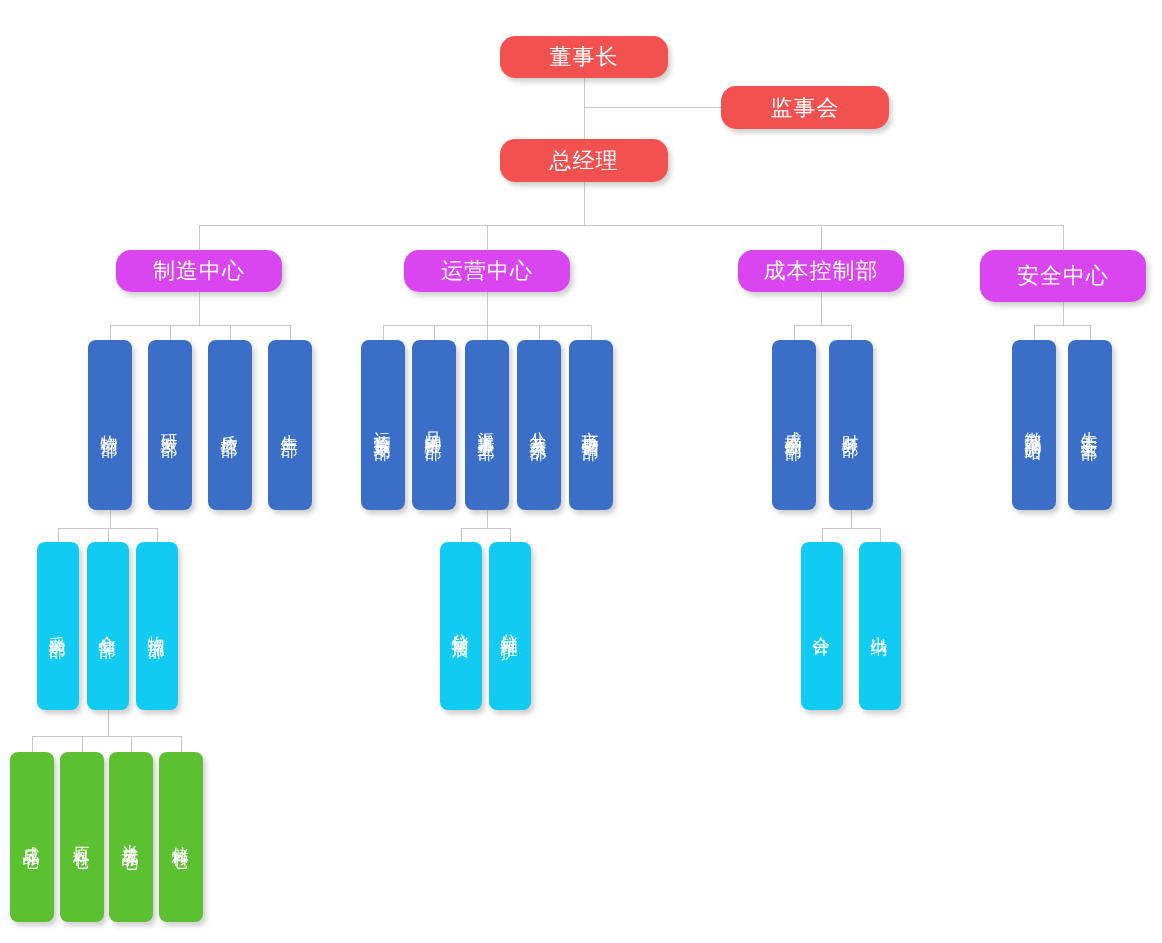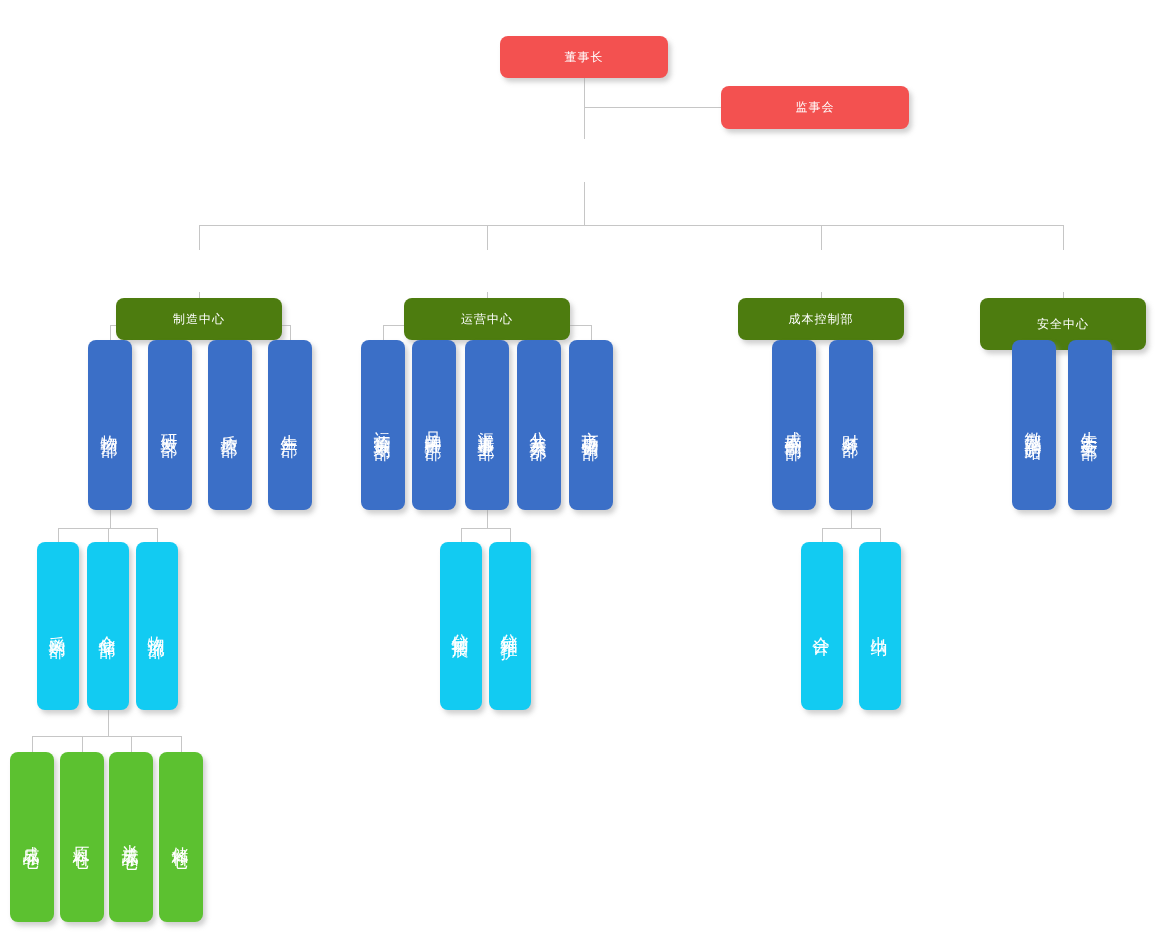--- a/index.html
+++ b/index.html
@@ -8,30 +8,30 @@
   #connectors{position:absolute;left:0;top:0;width:1162px;height:943px;}
   .node{
     position:absolute;
     border-radius:8px;
     color:#ffffff;
     display:flex;align-items:center;justify-content:center;
     box-shadow:3px 4px 5px rgba(150,150,150,0.45);
     box-sizing:border-box;
     cursor:default;
   }
-  .h{font-size:12px;letter-spacing:1px;font-weight:500;}
+  .h{font-size:22px;letter-spacing:1px;font-weight:500;border-radius:15px;}
   .v span{
     writing-mode:vertical-rl;
     text-orientation:upright;
     font-size:17px;
     letter-spacing:3px;
     font-weight:500;
   }
   .red{background:#f35150;}
-  .orange{background:#4d7c0f;margin-top:48px;}
+  .orange{background:#d946ef;}
   .blue{background:#3b6fc7;}
   .cyan{background:#12cbf2;}
   .green{background:#5cc130;}
 </style>
 </head>
 <body>
 
 <div id="canvas">
 
   <svg id="connectors" width="1162" height="943" viewBox="0 0 1162 943" fill="none" stroke="#c6c6c6" stroke-width="1" shape-rendering="crispEdges">
@@ -54,22 +54,25 @@
              M461 528 V542 M510 528 V542
              M851 510 V528 M822 528 H880
              M822 528 V542 M880 528 V542
              M108 710 V736 M32 736 H181
              M32 736 V752 M82 736 V752 M131 736 V752 M181 736 V752"></path>
   </svg>
 
   <div class="node h red" style="left:500px;top:36px;width:168px;height:42px">
       <span>董事长</span>
     </div>
-  <div class="node h red" style="left:721px;top:86px;width:188px;height:43px">
+  <div class="node h red" style="left:721px;top:86px;width:168px;height:43px">
       <span>监事会</span>
+    </div>
+  <div class="node h red" style="left:500px;top:139px;width:168px;height:43px">
+      <span>总经理</span>
     </div>
 
   <div class="node h orange" style="left:116px;top:250px;width:166px;height:42px">
       <span>制造中心</span>
     </div>
   <div class="node h orange" style="left:404px;top:250px;width:166px;height:42px">
       <span>运营中心</span>
     </div>
   <div class="node h orange" style="left:738px;top:250px;width:166px;height:42px">
       <span>成本控制部</span>

